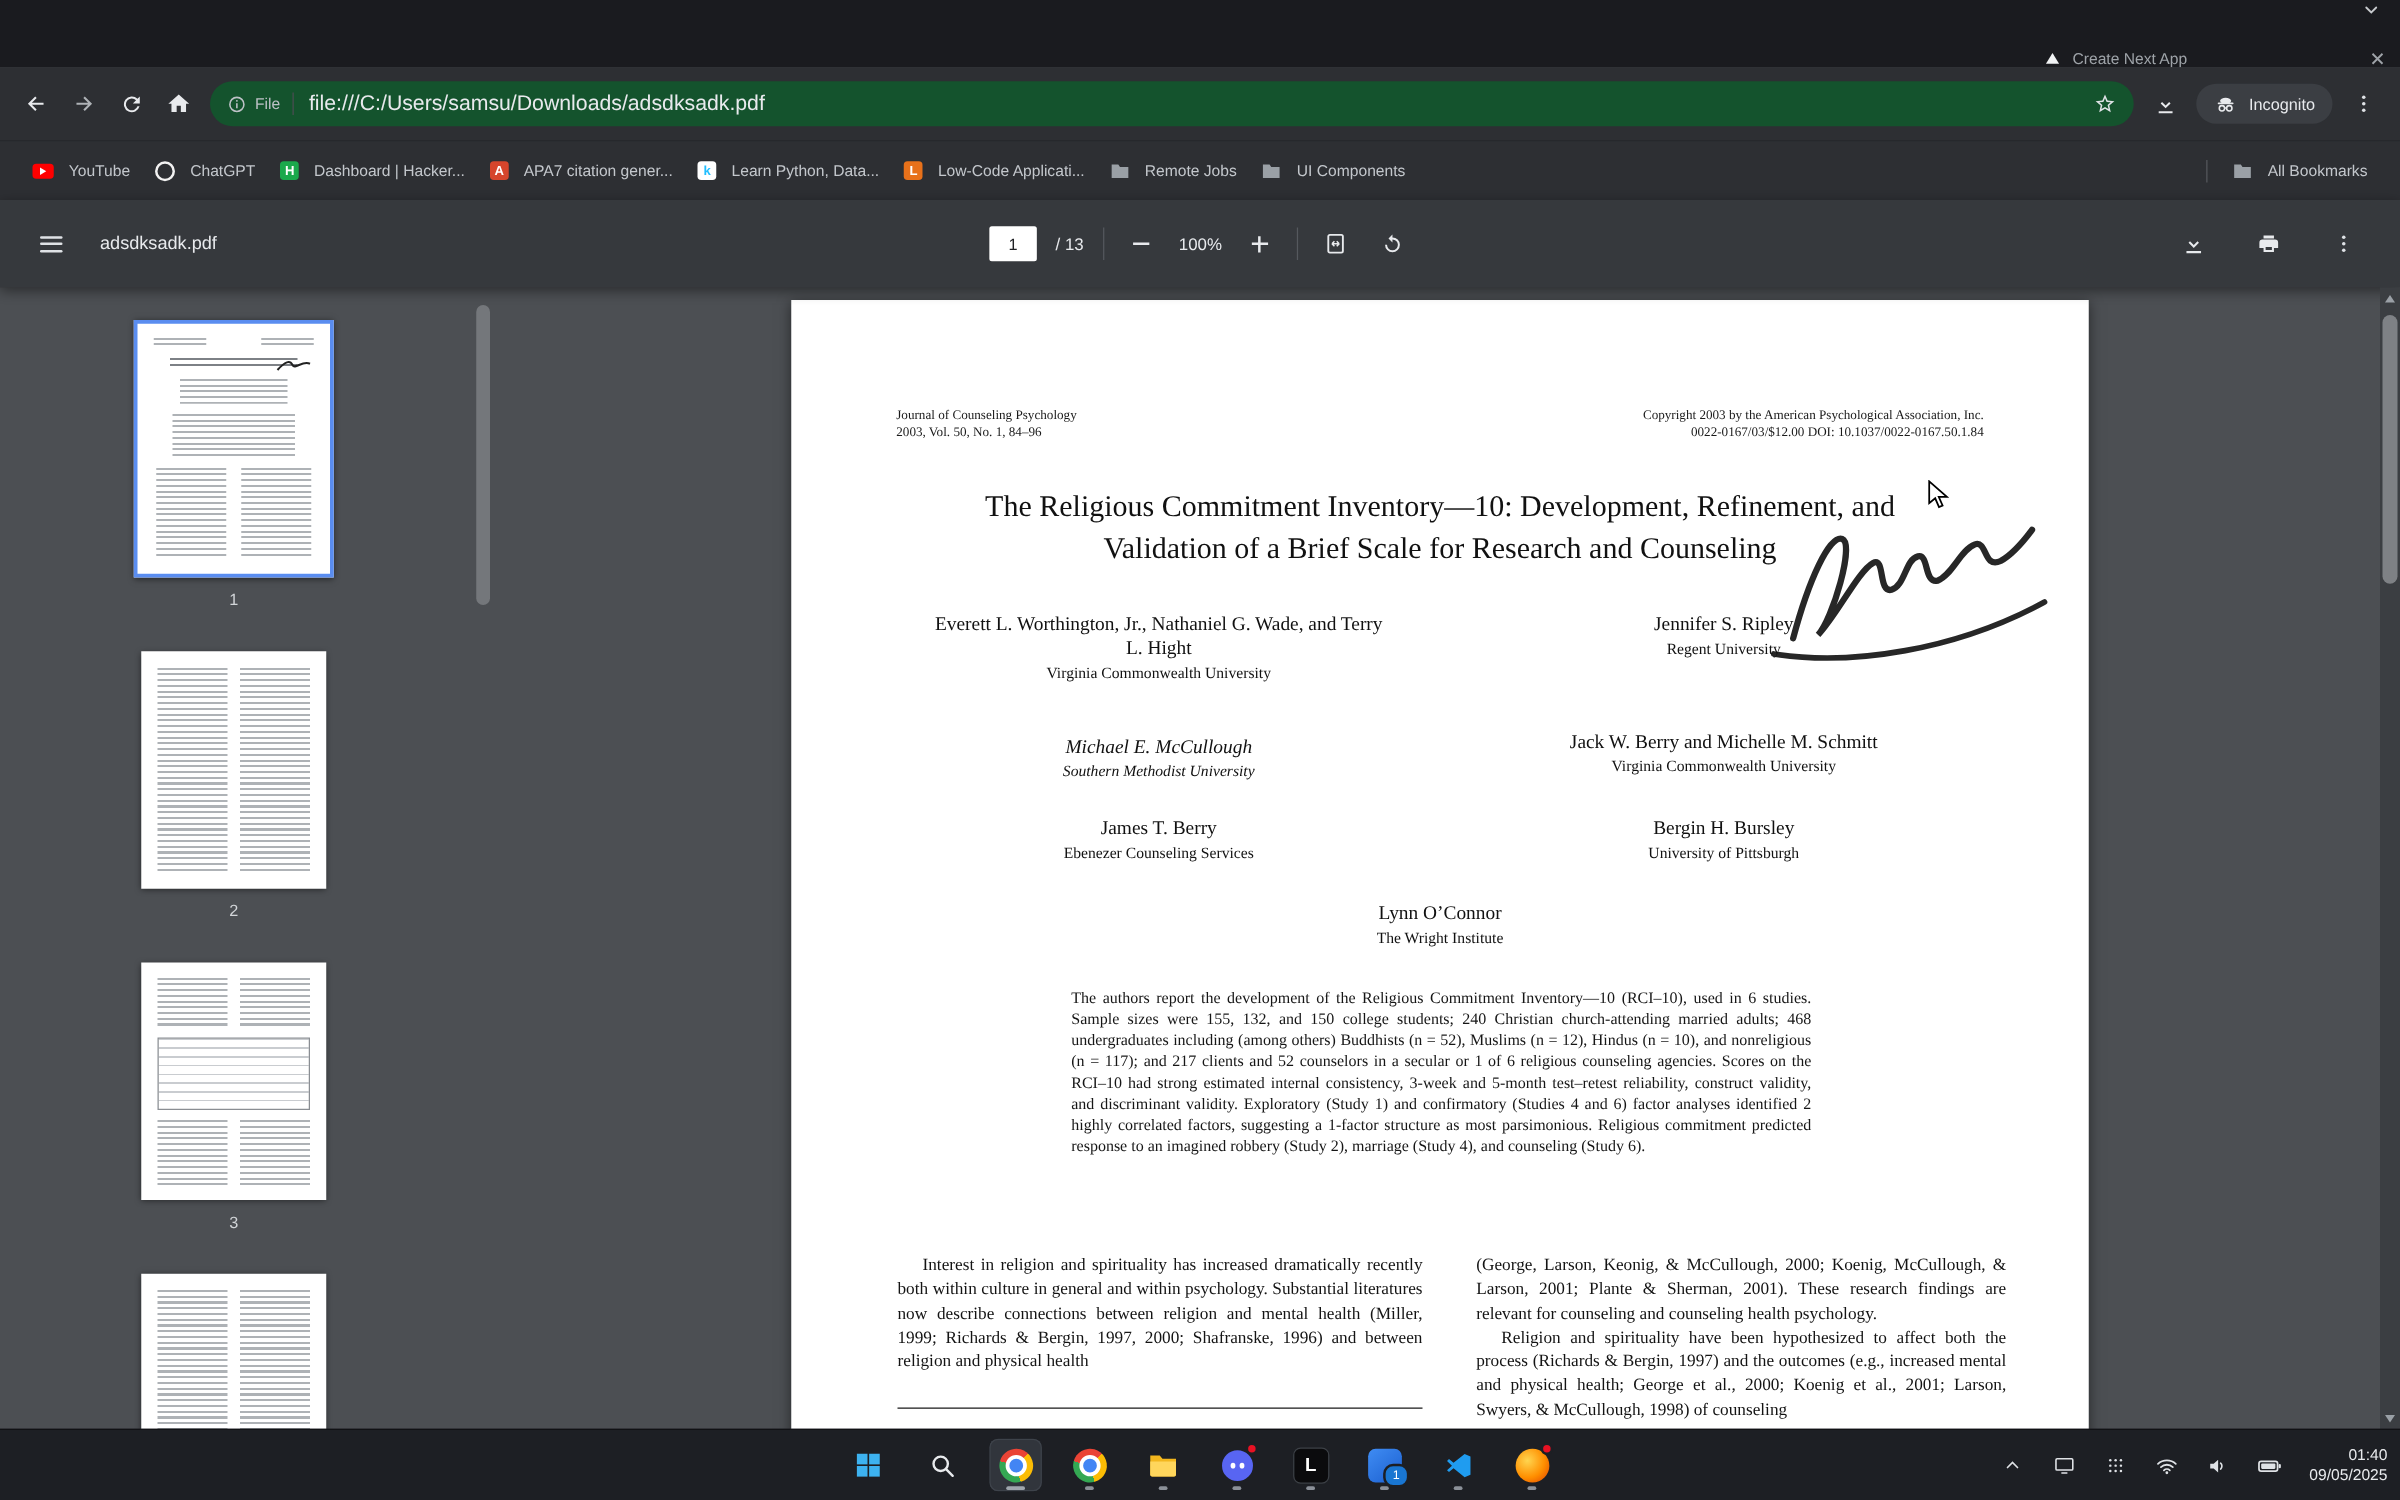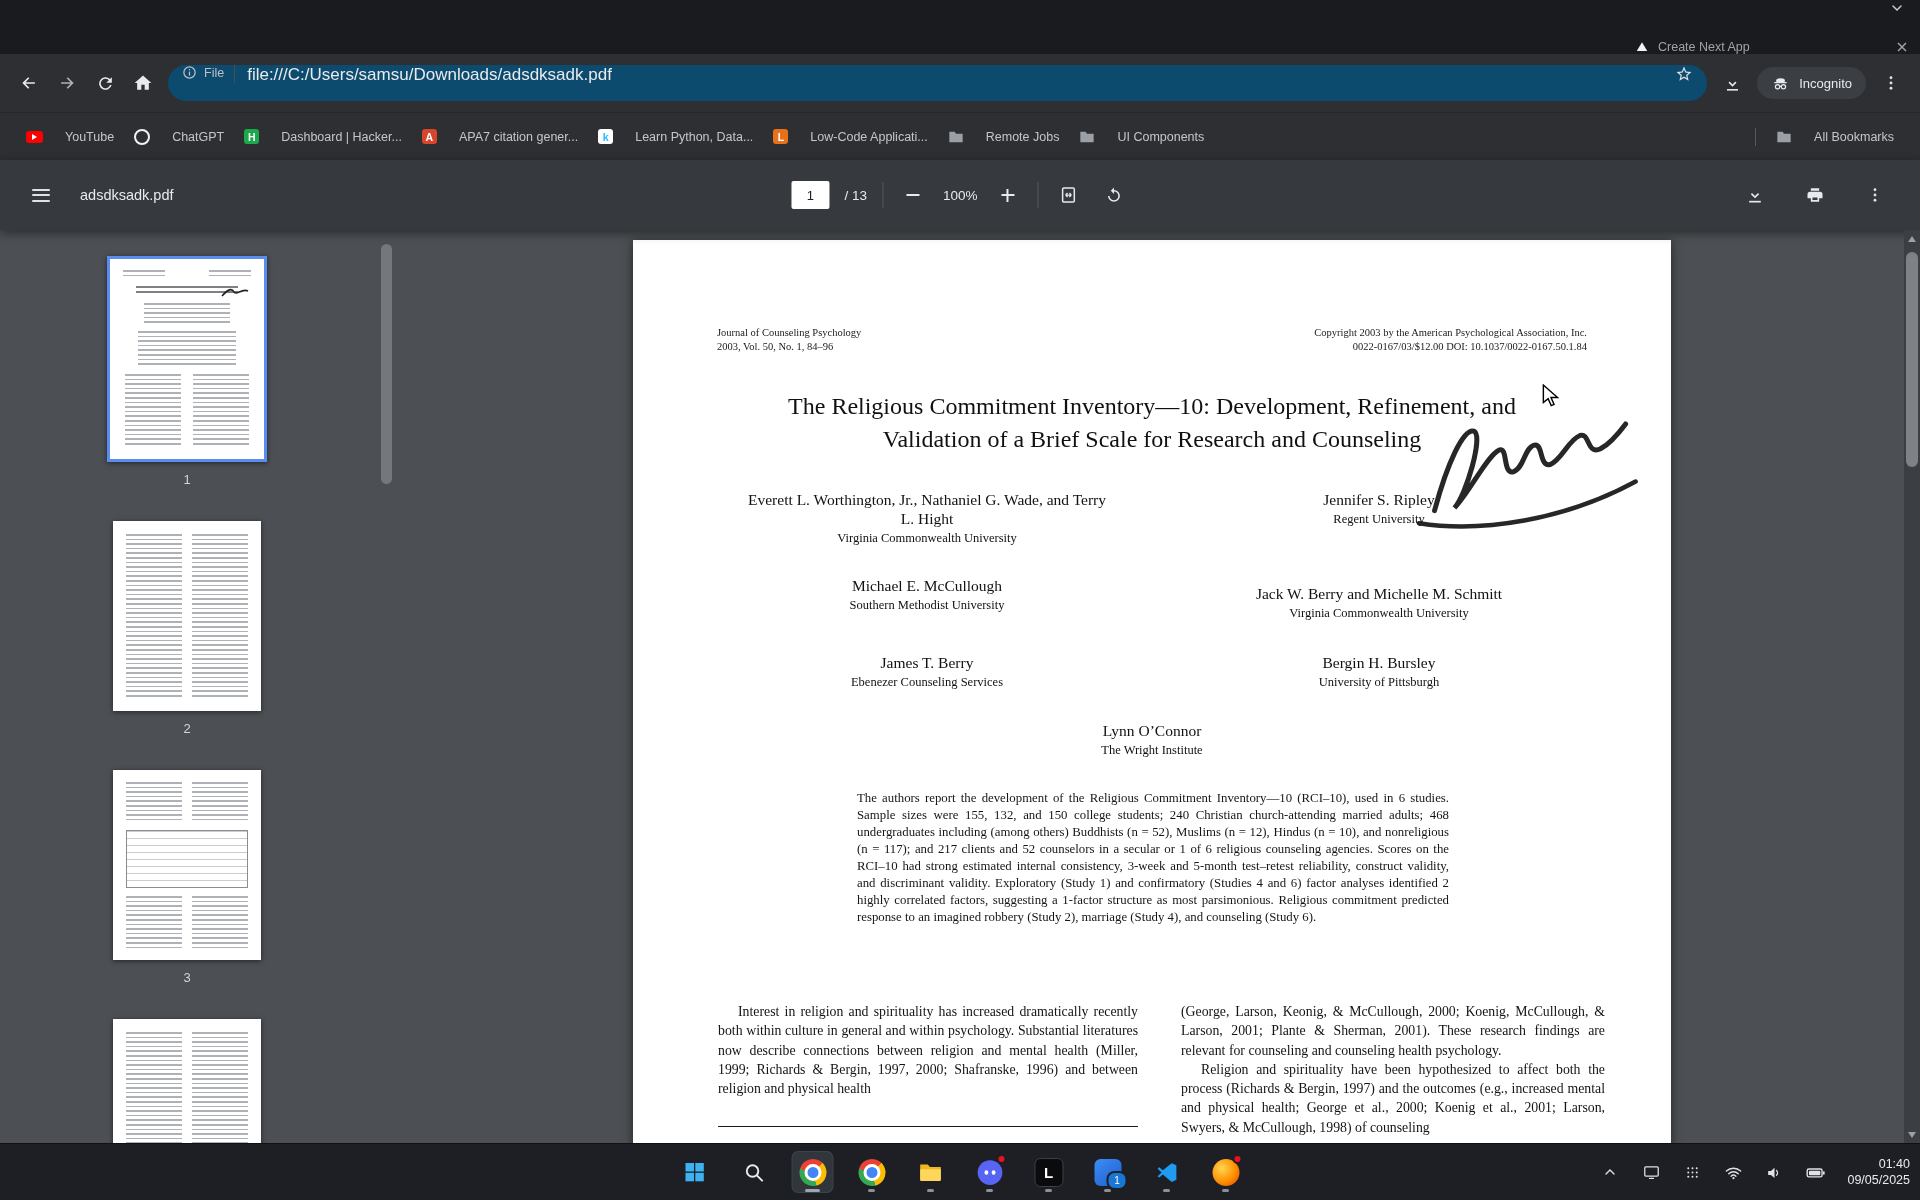--- a/index.html
+++ b/index.html
@@ -20,30 +20,30 @@
   .max-box{width:10px;height:10px;border:1.4px solid #e3e5e8;border-radius:2px;display:block;}
   .min-bar{width:11px;height:1.6px;background:#e3e5e8;display:block;}
   .fav{width:16px;height:16px;display:flex;align-items:center;justify-content:center;flex:0 0 auto;}
   .pdf-fav{position:relative;width:13px;height:15px;background:#e8eaed;border-radius:1.5px;}
   .pdf-fav::after{content:"";position:absolute;left:-3px;bottom:1px;width:10px;height:7px;background:#d93025;border-radius:1.5px;}
   .ya{width:16px;height:16px;border-radius:4px;background:#5f01d1;color:#fff;font-size:11px;font-weight:bold;display:flex;align-items:center;justify-content:center;}
 
   
   .navbar{position:absolute;top:54px;left:0;right:0;height:58px;background:#2d2f33;display:flex;align-items:center;padding:0 10px;box-sizing:border-box;}
   .nav-btn{width:38px;height:38px;border-radius:50%;display:flex;align-items:center;justify-content:center;flex:0 0 auto;}
-  .omnibox{flex:1;height:36px;background:#0c4a6e;border-radius:18px;display:flex;align-items:flex-start;padding:0 14px;margin:0 6px;min-width:0;}
+  .omnibox{flex:1;height:36px;background:#14532d;border-radius:18px;display:flex;align-items:center;padding:0 14px;margin:0 6px;min-width:0;}
   .omni-chip{display:flex;align-items:center;gap:7px;color:#bdc1c6;font-size:12.5px;flex:0 0 auto;}
   .omni-div{width:1px;height:18px;background:#4a4d52;margin:0 12px 0 10px;flex:0 0 auto;}
   .omni-url{flex:1;color:#e8eaed;font-size:17px;white-space:nowrap;overflow:hidden;}
   .incog-chip{height:32px;border-radius:16px;background:#3b3e43;display:flex;align-items:center;gap:9px;padding:0 14px;margin:0 6px;flex:0 0 auto;}
   .incog-chip span{color:#e8eaed;font-size:13px;}
 
   
   .bookmarks{position:absolute;top:112px;left:0;right:0;height:48px;background:#2d2f33;border-top:1px solid #26282c;display:flex;align-items:center;padding:0 16px;box-sizing:border-box;}
-  .bm-item{display:flex;align-items:center;gap:22px;padding:6px 10px;border-radius:8px;flex:0 0 auto;}
+  .bm-item{display:flex;align-items:center;gap:12px;padding:6px 10px;border-radius:8px;flex:0 0 auto;}
   .bm-item span.lbl{font-size:12.5px;color:#c3c7cc;white-space:nowrap;}
   .letter-fav{width:15px;height:15px;border-radius:3px;display:flex;align-items:center;justify-content:center;font-size:10.5px;font-weight:bold;color:#fff;}
   .yt{width:17px;height:12px;background:#ff0000;border-radius:3px;display:flex;align-items:center;justify-content:center;}
   .yt-tri{width:0;height:0;border-left:5px solid #fff;border-top:3.2px solid transparent;border-bottom:3.2px solid transparent;}
   .gpt{width:12px;height:12px;border:2.4px solid #f2f2f2;border-radius:50%;}
   .bm-divider{width:1px;height:18px;background:#55585d;margin:0 10px 0 auto;}
 
   
   .pdf-toolbar{position:absolute;top:160px;left:0;right:0;height:70px;background:#36393d;box-shadow:0 3px 10px rgba(0,0,0,.45);display:flex;align-items:center;z-index:6;}
   .pt-left{display:flex;align-items:center;gap:24px;padding-left:26px;}
@@ -442,21 +442,21 @@
 
         <div class="au" style="top:250px;left:64px;width:460px;">
           <div class="au-name narrow">Everett L. Worthington, Jr., Nathaniel G. Wade, and Terry L. Hight</div>
           <div class="au-affil">Virginia Commonwealth University</div>
         </div>
         <div class="au" style="top:250px;left:520px;width:452px;">
           <div class="au-name">Jennifer S. Ripley</div>
           <div class="au-affil">Regent University</div>
         </div>
 
-        <div class="au" style="top:336px;left:64px;width:460px;">
+        <div class="au" style="top:348px;left:64px;width:460px;font-style:italic;">
           <div class="au-name">Michael E. McCullough</div>
           <div class="au-affil">Southern Methodist University</div>
         </div>
         <div class="au" style="top:344px;left:520px;width:452px;">
           <div class="au-name">Jack W. Berry and Michelle M. Schmitt</div>
           <div class="au-affil">Virginia Commonwealth University</div>
         </div>
 
         <div class="au" style="top:413px;left:64px;width:460px;">
           <div class="au-name">James T. Berry</div>

